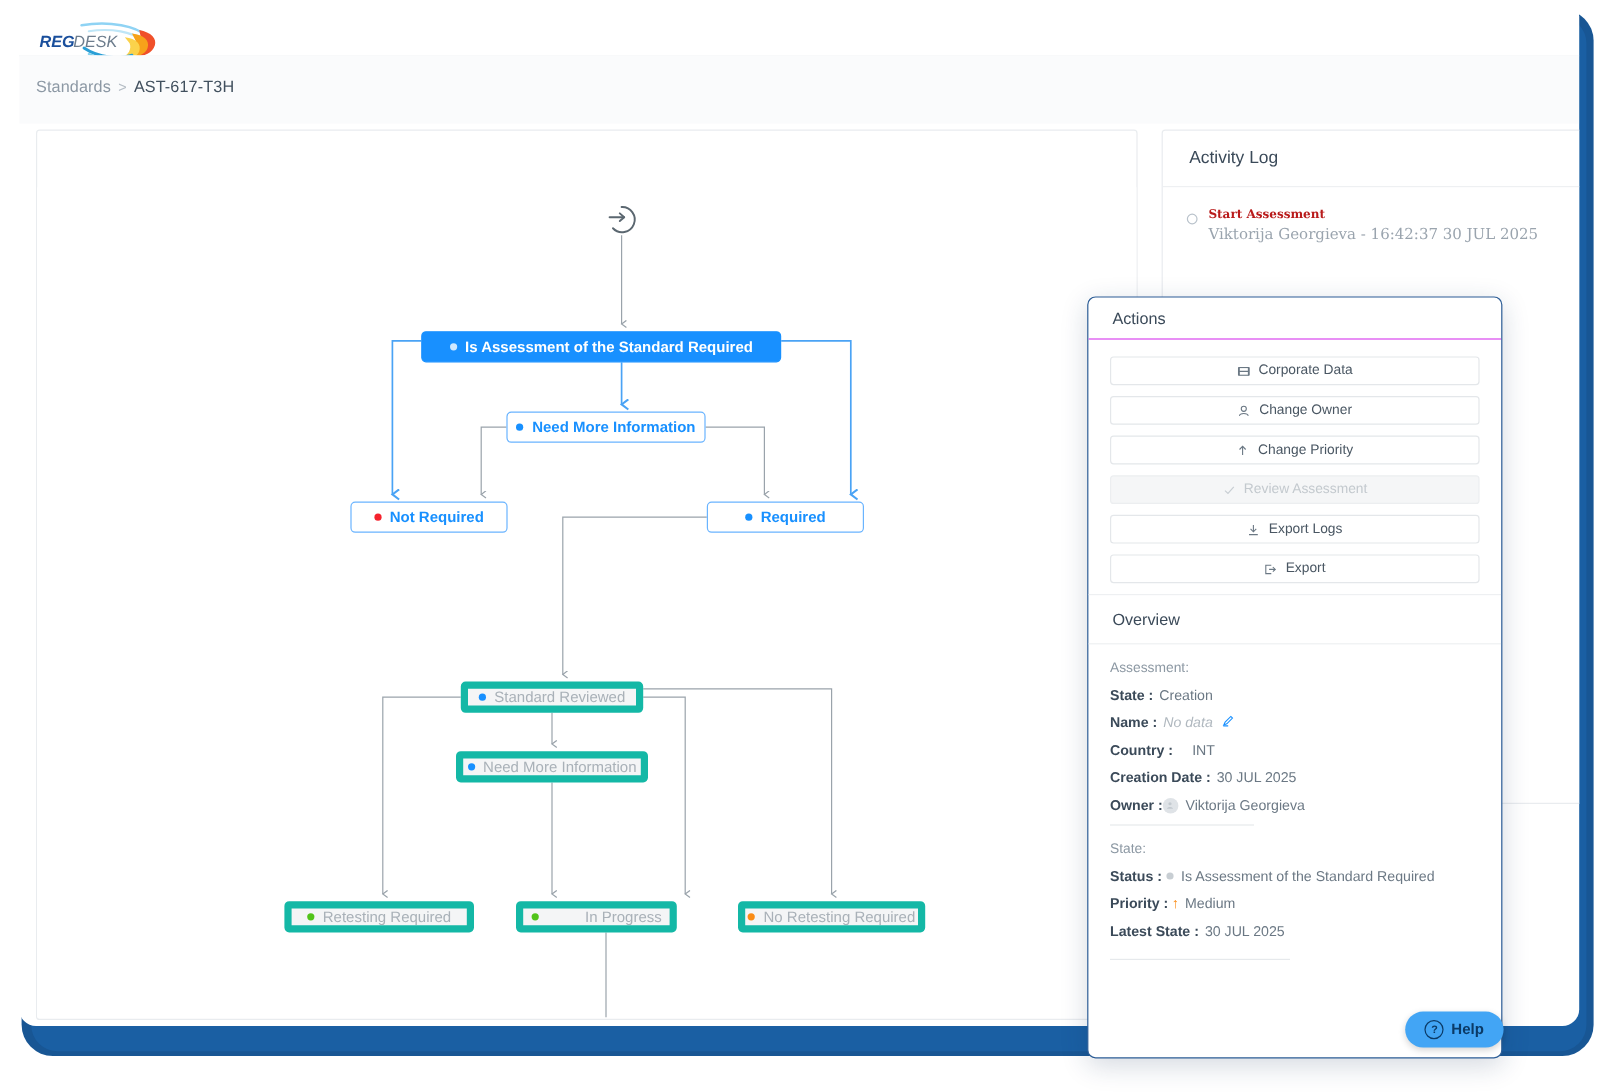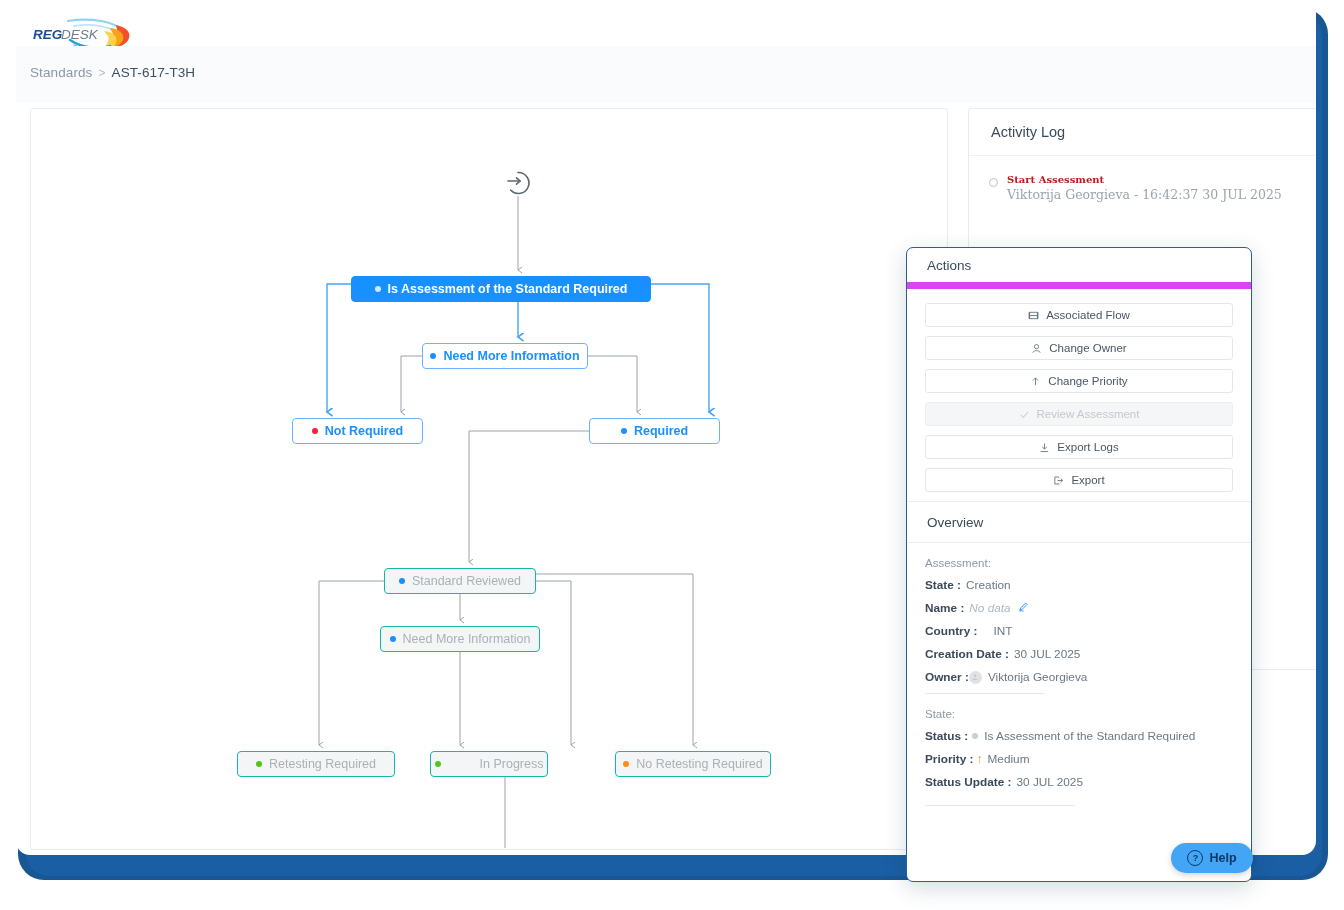--- a/index.html
+++ b/index.html
@@ -74,39 +74,39 @@
     position:absolute;box-sizing:border-box;height:26px;
     display:flex;align-items:center;justify-content:center;
     font-size:12.5px;border-radius:4px;white-space:nowrap;
   }
   .node .dot{width:6px;height:6px;border-radius:50%;margin-right:7px;flex:none;}
   .node.active{background:#1890ff;border:1px solid #1890ff;color:#ffffff;font-weight:700;}
   .node.active .dot{background:#cfe8ff;}
   .node.open{background:#ffffff;border:1px solid #6ab4ff;color:#1890ff;font-weight:700;}
   .node.open .dot{background:#1890ff;}
   .node.open.red .dot{background:#f5222d;}
-  .node.muted{background:#f4f5f6;border:1px solid #14b8a6;color:#a9b1b8;font-weight:400;}
+  .node.muted{background:#f4f5f6;border:6px solid #14b8a6;color:#a9b1b8;font-weight:400;}
   .node.muted .dot{background:#1890ff;}
   .node.muted.green .dot{background:#52c41a;}
   .node.muted.orange .dot{background:#fa8c16;}
 
   .startnode{position:absolute;width:26px;height:26px;}
   .startnode svg{display:block;}
 
   svg.edges{position:absolute;left:0;top:0;width:916px;height:692px;overflow:visible;}
 
   
   #actions-panel{
     position:absolute;left:906px;top:247px;width:344px;height:633px;
     background:#ffffff;border:1px solid #2c5d96;border-radius:7px;
     box-shadow:0 6px 22px rgba(20,50,90,.18);overflow:hidden;
   }
   .ap-head{
     height:34px;display:flex;align-items:center;padding-left:20px;
-    font-size:13.5px;color:#3b4a59;border-bottom:7px solid #d946ef;
+    font-size:13.5px;color:#3b4a59;border-bottom:1px solid #d946ef;
   }
   .ap-body{padding:14px 18px 10px 18px;}
   .act-btn{
     box-sizing:border-box;width:100%;height:24px;margin-bottom:9px;
     border:1px solid #e4e7ea;border-radius:3px;background:#ffffff;
     display:flex;align-items:center;justify-content:center;
     font-size:11.5px;color:#4a5763;cursor:pointer;
   }
   .act-btn .ai{margin-right:7px;display:inline-flex;align-items:center;}
   .act-btn.disabled{background:#f5f6f7;border-color:#eceef0;color:#c3c9ce;cursor:default;}
@@ -255,21 +255,21 @@
           <div class="node muted" style="left:349px;top:470px;width:160px;">
             <span class="dot"></span>
             <span>Need More Information</span>
           </div>
 
           <div class="node muted green" style="left:206px;top:595px;width:158px;">
             <span class="dot"></span>
             <span>Retesting Required</span>
           </div>
 
-          <div class="node muted green" style="left:399px;top:595px;width:118px;gap:32px;">
+          <div class="node muted green" style="left:399px;top:595px;width:134px;gap:32px;">
             <span class="dot"></span>
             <span>In Progress</span>
           </div>
 
           <div class="node muted orange" style="left:584px;top:595px;width:156px;">
             <span class="dot"></span>
             <span>No Retesting Required</span>
           </div>
 
         </div>
@@ -292,21 +292,21 @@
 
       <div class="act-btn">
         <span class="ai">
           <svg width="11" height="11" viewBox="0 0 12 12">
               <rect x="1.5" y="2.5" width="9" height="7" fill="none" stroke="#6b7884" stroke-width="1"></rect>
               <line x1="1.5" y1="2.5" x2="1.5" y2="9.5" stroke="#6b7884" stroke-width="1.6"></line>
               <line x1="10.5" y1="2.5" x2="10.5" y2="9.5" stroke="#6b7884" stroke-width="1.6"></line>
               <line x1="1.5" y1="6" x2="10.5" y2="6" stroke="#6b7884" stroke-width="1"></line>
             </svg>
         </span>
-        <span>Associated Flow</span>
+        <span>Corporate Data</span>
       </div>
 
       <div class="act-btn">
         <span class="ai">
           <svg width="11" height="11" viewBox="0 0 12 12">
               <circle cx="6" cy="4" r="2.3" fill="none" stroke="#6b7884" stroke-width="1"></circle>
               <path d="M2 10.5 C2.6 7.6 9.4 7.6 10 10.5" fill="none" stroke="#6b7884" stroke-width="1"></path>
             </svg>
         </span>
         <span>Change Owner</span>
@@ -408,21 +408,21 @@
           <span class="ov-v" style="margin-left:0;">Is Assessment of the Standard Required</span>
         </div>
 
         <div class="ov-row">
           <span class="ov-k">Priority :</span>
           <span class="prio-arrow">↑</span>
           <span class="ov-v" style="margin-left:0;">Medium</span>
         </div>
 
         <div class="ov-row">
-          <span class="ov-k">Status Update :</span>
+          <span class="ov-k">Latest State :</span>
           <span class="ov-v">30 JUL 2025</span>
         </div>
 
         <div class="ov-hr" style="width:150px;margin-top:16px;"></div>
       </div>
     </div>
   </div>
 
   <div id="help-btn">
     <span class="qm">?</span>

